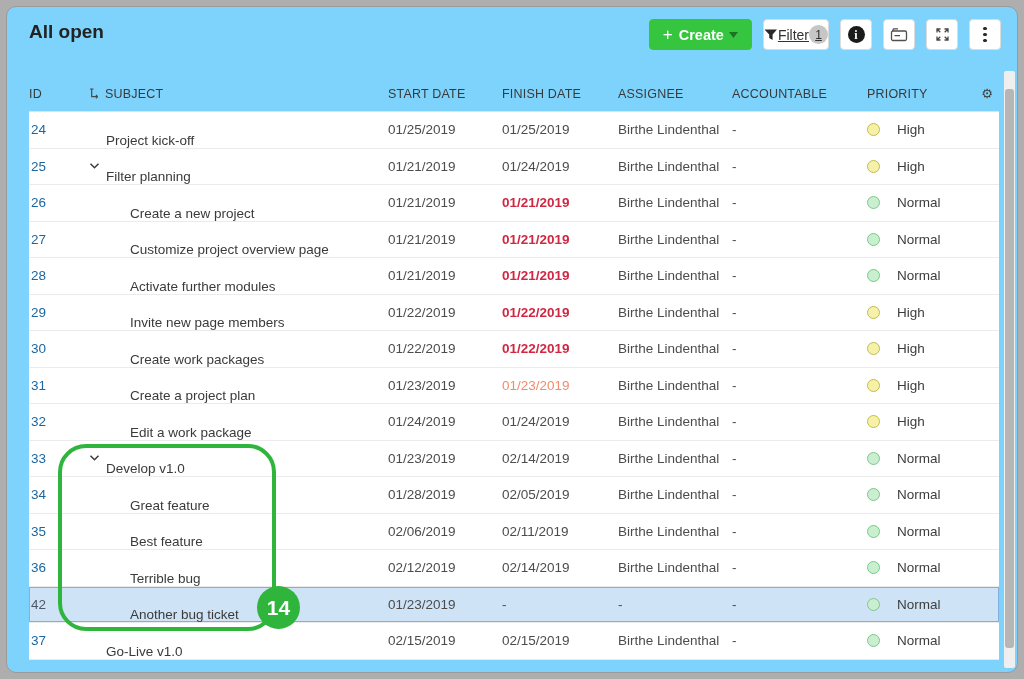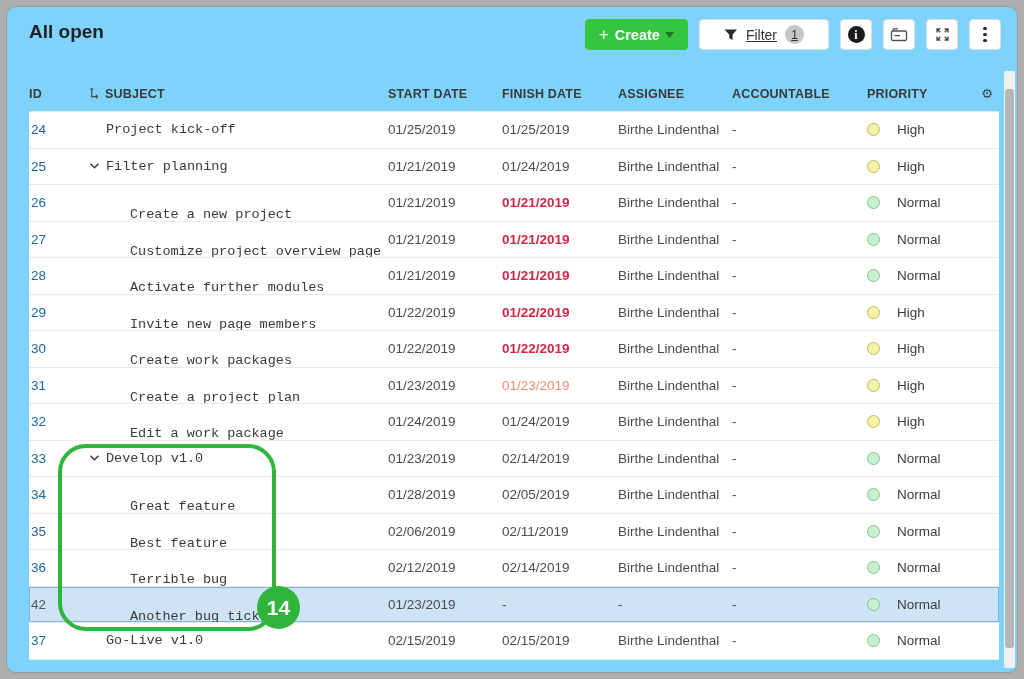--- a/index.html
+++ b/index.html
@@ -25,21 +25,21 @@
     height:31px; background:#fff; border:1px solid #dcdcdc; border-radius:4px;
     display:flex; align-items:center; justify-content:center; cursor:pointer;
     color:#333; font-size:14px;
   }
   .icon-btn { width:32px; }
   .btn-create {
     background:var(--create-green,#35C53F); border:1px solid var(--create-green,#35C53F);
     color:#fff; padding:0 13px; gap:5px; font-weight:700; font-size:14.5px;
   }
   .btn-create .plus { font-size:17px; font-weight:400; margin-right:1px; }
-  .btn-filter { padding:0 24px; gap:8px;text-decoration:underline; }
+  .btn-filter { padding:0 0; gap:0;text-decoration:underline; }
   .filter-badge {
     width:19px; height:19px; border-radius:50%; background:#c6c6c6; color:#2e2e2e;
     font-size:12px; display:flex; align-items:center; justify-content:center;
   }
   .info-circle {
     width:17px; height:17px; border-radius:50%; background:#1b1b1b; color:#fff;
     display:flex; align-items:center; justify-content:center;
     font-family:"Liberation Serif","DejaVu Serif",serif; font-weight:700; font-size:12px; line-height:1;
   }
   .kebab { display:flex; flex-direction:column; gap:2.5px; }
@@ -47,34 +47,34 @@
 
   
   .table-wrap { position:absolute; left:22px; right:18px; top:69px; }
   .grid-row {
     display:grid;
     grid-template-columns:60px 299px 114px 116px 114px 135px 96px 1fr;
     align-items:center;
   }
   .thead { height:36px; border-bottom:1px solid #e2e2e2; }
   .th {
-    font-size:12.5px; font-weight:700; color:#3a3a3a; letter-spacing:.2px;
+    font-size:12.5px; font-weight:400; color:#3a3a3a; letter-spacing:.2px;
     display:flex; align-items:center; gap:6px;
   }
   .th-settings { justify-content:flex-end; padding-right:6px; font-size:13px; color:#3f3f3f; }
   .row { height:36.5px; border-bottom:1px solid #ebebeb; cursor:pointer; background:#fff; }
   .row.highlight {
     background:var(--hl-bg,#CFE3F7);
     box-shadow:inset 0 0 0 1px var(--hl-border,#84AEDD);
   }
   .cell { font-size:13.5px; color:#4c4c4c; white-space:nowrap; overflow:hidden; }
   .id-cell { padding-left:2px; }
   .id-link { color:var(--link-blue,#1A67A3); text-decoration:none; }
   .row.highlight .id-link { color:#4a5a68; }
-  .subject-cell { position:relative; display:flex; align-items:center; height:100%;font-family:Liberation Mono, monospace; }
+  .subject-cell { position:relative; display:flex; align-items:flex-end; height:100%; }
   .chev { position:absolute; left:0; top:50%; transform:translateY(-50%); display:none; line-height:0; }
   .row.has-children .chev { display:block; }
   .subject-label { color:#3a3a3a; }
   .row.lvl0 .subject-label { margin-left:17px; }
   .row.lvl1 .subject-label { margin-left:41px;margin-top:24px; }
   .finish-cell.overdue { color:var(--overdue-red,#D02743); font-weight:700; }
   .finish-cell.due { color:var(--due-orange,#F28B6B); }
   .prio-cell { display:flex; align-items:center; gap:17px; color:#3d3d3d; }
   .prio-dot { width:13px; height:13px; border-radius:50%; flex:0 0 auto; }
   .prio-dot.high { background:var(--ph-fill,#F6F1A9); border:1px solid var(--ph-border,#C3BB4E); }

